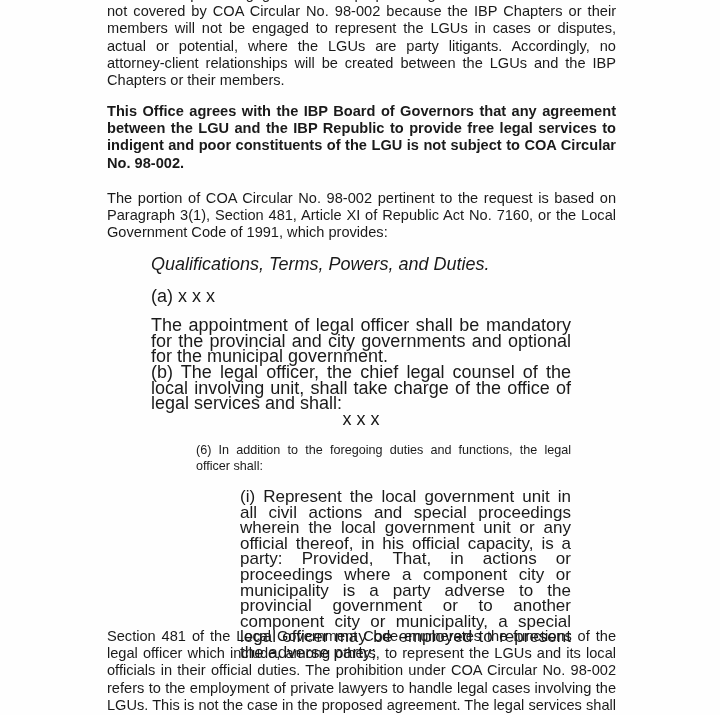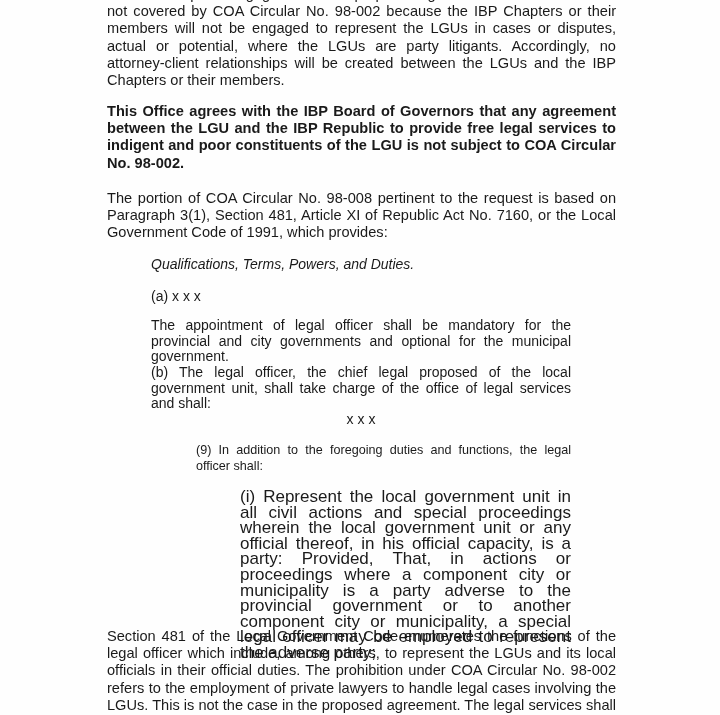--- a/index.html
+++ b/index.html
@@ -39,21 +39,21 @@
   }
   .bold {
     font-weight: bold;
   }
   .u {
   }
   .quote {
     position: absolute;
     left: 151px;
     width: 420px;
-    font-size: 14px;
+    font-size: 18px;
     line-height: 15.6px;
   }
   .quote3 {
     position: absolute;
     left: 196px;
     width: 375px;
     font-size: 12.6px;
     line-height: 15.6px;
   }
   .quote4 {
@@ -74,45 +74,45 @@
   <div class="col main" style="top:-14px;">
     <p style="text-align:justify; white-space:nowrap; overflow:hidden;">The IBP Chapters' engagement in the proposed agreement is therefore</p>
     <p>not covered by COA Circular No. 98-002 because the IBP Chapters or their members will not be engaged to represent the LGUs in cases or disputes, actual or potential, where the LGUs are party litigants. Accordingly, no attorney-client relationships will be created between the LGUs and the IBP Chapters or their members.</p>
   </div>
 
   <div class="col main bold" style="top:103px;">
     <p><span>This Office agrees with the IBP Board of Governors that any agreement between the LGU and the IBP Republic to provide free legal services to indigent and poor constituents of the LGU is </span><span class="u">not</span><span> subject to COA Circular No. 98-002.</span></p>
   </div>
 
   <div class="col main" style="top:190px;">
-    <p>The portion of COA Circular No. 98-008 pertinent to the request is based on Paragraph 3(1), Section 481, Article XI of Republic Act No. 7160, or the Local Government Code of 1991, which provides:</p>
+    <p>The portion of COA Circular No. 98-002 pertinent to the request is based on Paragraph 3(1), Section 481, Article XI of Republic Act No. 7160, or the Local Government Code of 1991, which provides:</p>
   </div>
 
   <div class="quote" style="top:257px;">
     <p class="italic">Qualifications, Terms, Powers, and Duties.</p>
   </div>
 
   <div class="quote" style="top:289px;">
     <p>(a) x x x</p>
   </div>
 
   <div class="quote" style="top:318px;">
     <p>The appointment of legal officer shall be mandatory for the provincial and city governments and optional for the municipal government.</p>
   </div>
 
   <div class="quote" style="top:365px;">
-    <p>(b) The legal officer, the chief legal proposed of the local government unit, shall take charge of the office of legal services and shall:</p>
+    <p>(b) The legal officer, the chief legal counsel of the local involving unit, shall take charge of the office of legal services and shall:</p>
   </div>
 
   <div class="quote center" style="top:412px;">
     <p class="center" style="">x x x</p>
   </div>
 
   <div class="quote3" style="top:443px;">
-    <p>(9) In addition to the foregoing duties and functions, the legal officer shall:</p>
+    <p>(6) In addition to the foregoing duties and functions, the legal officer shall:</p>
   </div>
 
   <div class="quote4" style="top:489px;">
     <p>(i) Represent the local government unit in all civil actions and special proceedings wherein the local government unit or any official thereof, in his official capacity, is a party: Provided, That, in actions or proceedings where a component city or municipality is a party adverse to the provincial government or to another component city or municipality, a special legal officer may be employed to represent the adverse party;</p>
   </div>
 
   <div class="col main" style="top:628px;">
     <p>Section 481 of the Local Government Code enumerates the functions of the legal officer which include, among others, to represent the LGUs and its local officials in their official duties. The prohibition under COA Circular No. 98-002 refers to the employment of private lawyers to handle legal cases involving the LGUs. This is not the case in the proposed agreement. The legal services shall be rendered only to the indigent and poor constituents of the LGU and not to the LGU</p>
   </div>
 

